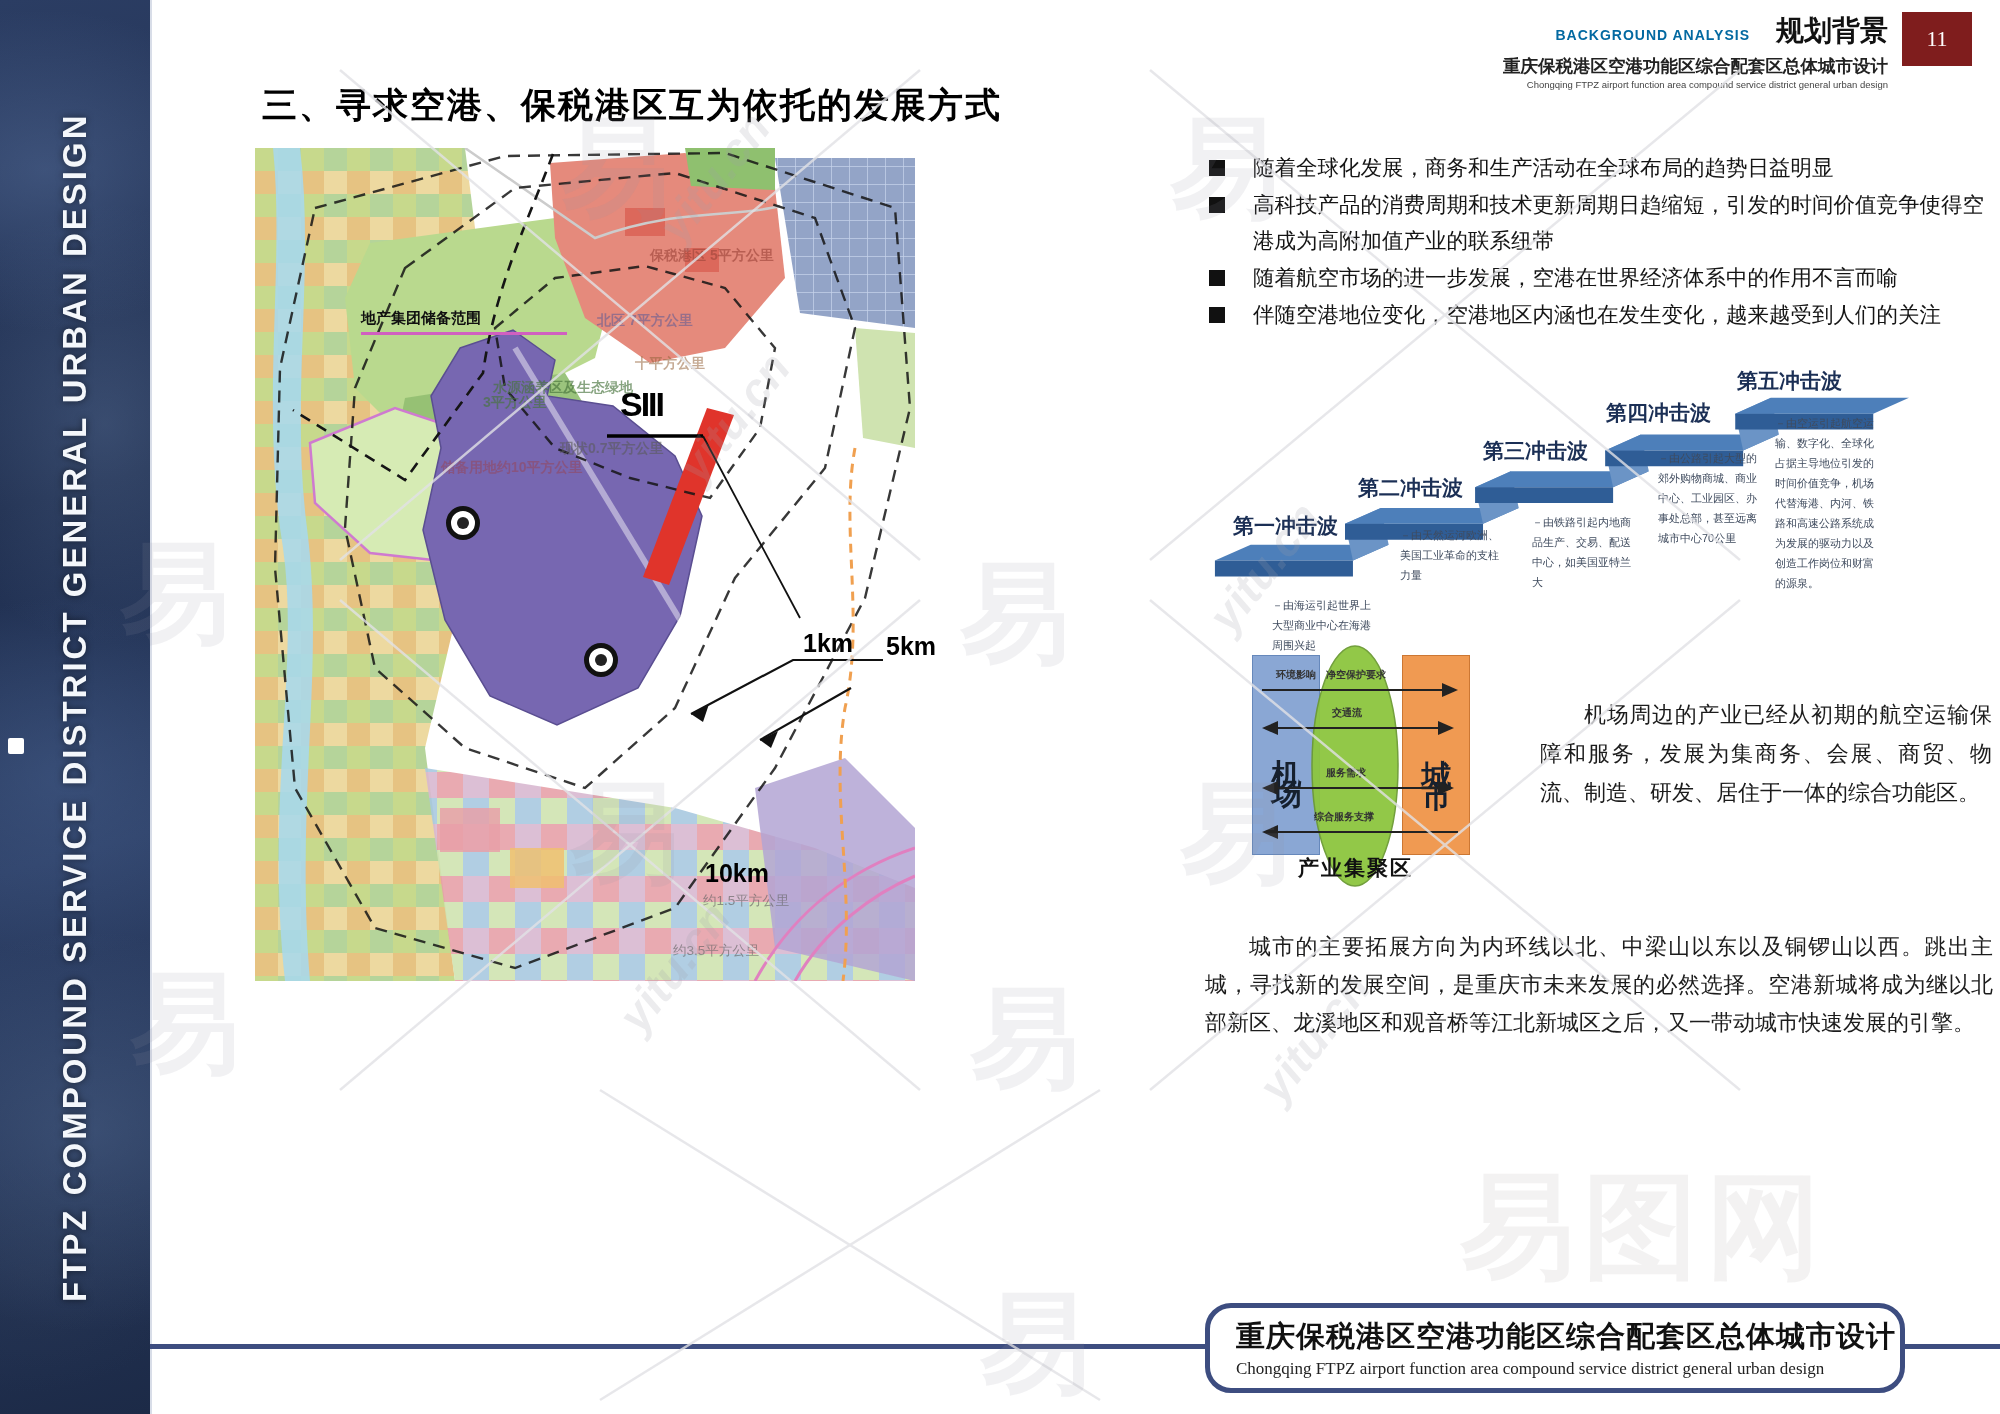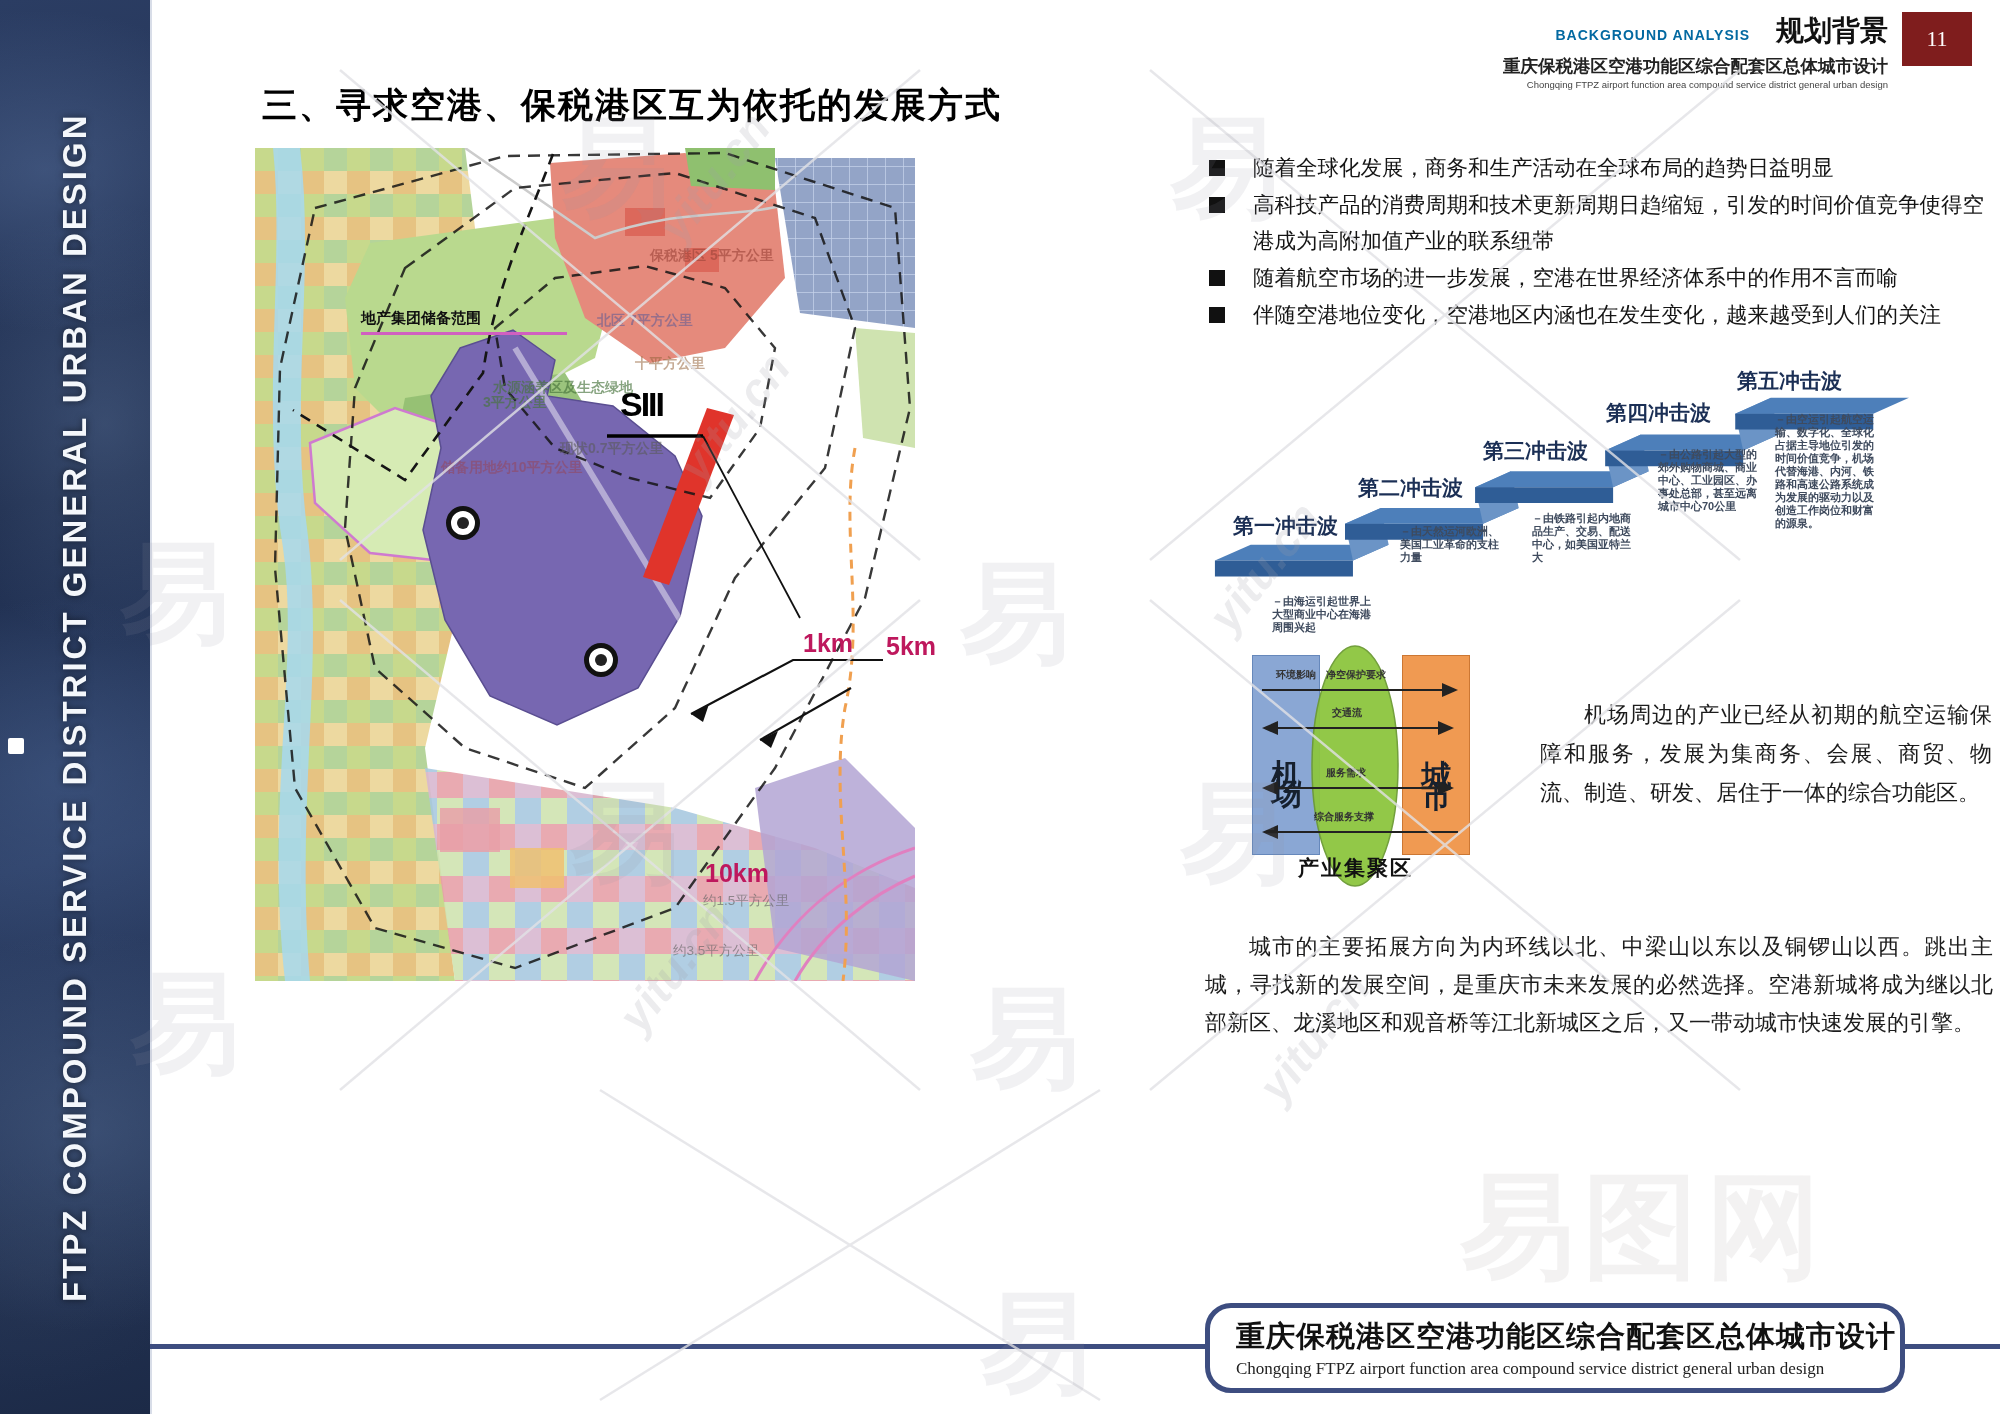--- a/index.html
+++ b/index.html
@@ -30,35 +30,35 @@
   .pagebox{position:absolute;left:1902px;top:12px;width:70px;height:54px;background:#7f1d1d;
     display:flex;align-items:center;justify-content:center;color:#fff;
     font-family:"Liberation Serif",serif;font-size:22px;}
   
   .sec-title{position:absolute;left:262px;top:82px;font-size:35px;font-weight:bold;
     letter-spacing:2px;color:#000;}
   
   .map{position:absolute;left:255px;top:148px;width:660px;height:833px;}
   .map svg{position:absolute;left:0;top:0;}
   .maplabel{position:absolute;white-space:nowrap;line-height:1.1;}
-  .km{font-size:25px;font-weight:bold;color:#be185d;}
+  .km{font-size:25px;font-weight:bold;color:#000000;}
   .fade{font-size:14px;font-weight:bold;}
   .node{position:absolute;width:24px;height:24px;border:5px solid #111;border-radius:50%;
     background:#fff;display:flex;align-items:center;justify-content:center;}
   .node::after{content:"";width:12px;height:12px;border-radius:50%;background:#222;}
   .underline-pink{position:absolute;height:3px;background:#d060c0;}
   .siii{font-size:34px;font-weight:900;letter-spacing:-2px;color:#000;}
   
   .bullets{position:absolute;left:1205px;top:150px;width:800px;}
   .bullet-item{display:flex;font-size:21.5px;line-height:36px;color:#151515;margin-bottom:1px;}
   .sq{width:16px;height:16px;background:#111;flex:0 0 16px;margin:10px 28px 0 4px;}
   
   .stairs{position:absolute;left:1205px;top:350px;width:710px;height:310px;}
   .wave-label{position:absolute;font-size:21px;font-weight:bold;color:#1b2f55;white-space:nowrap;}
-  .wave-desc{position:absolute;font-size:11px;line-height:13px;color:#3f4b5e;width:102px;font-weight:bold;}
+  .wave-desc{position:absolute;font-size:11px;line-height:20px;color:#3f4b5e;width:102px;font-weight:normal;}
   
   .acd{position:absolute;left:1240px;top:640px;width:290px;height:270px;}
   .acd-box{position:absolute;width:66px;height:198px;display:flex;align-items:center;justify-content:center;}
   .acd-box span{writing-mode:vertical-rl;font-size:30px;font-weight:bold;letter-spacing:20px;color:#16202e;}
   .acd-label{position:absolute;font-size:10px;color:#333;white-space:nowrap;z-index:3;font-weight:bold;}
   .acd-bottom{position:absolute;left:58px;top:214px;font-size:21px;font-weight:bold;letter-spacing:2px;color:#111;z-index:3;}
   
   .para{position:absolute;font-size:22px;line-height:39px;text-align:justify;color:#1c1c1c;text-indent:2em;}
   .para-red{color:#c0443e;}
   

